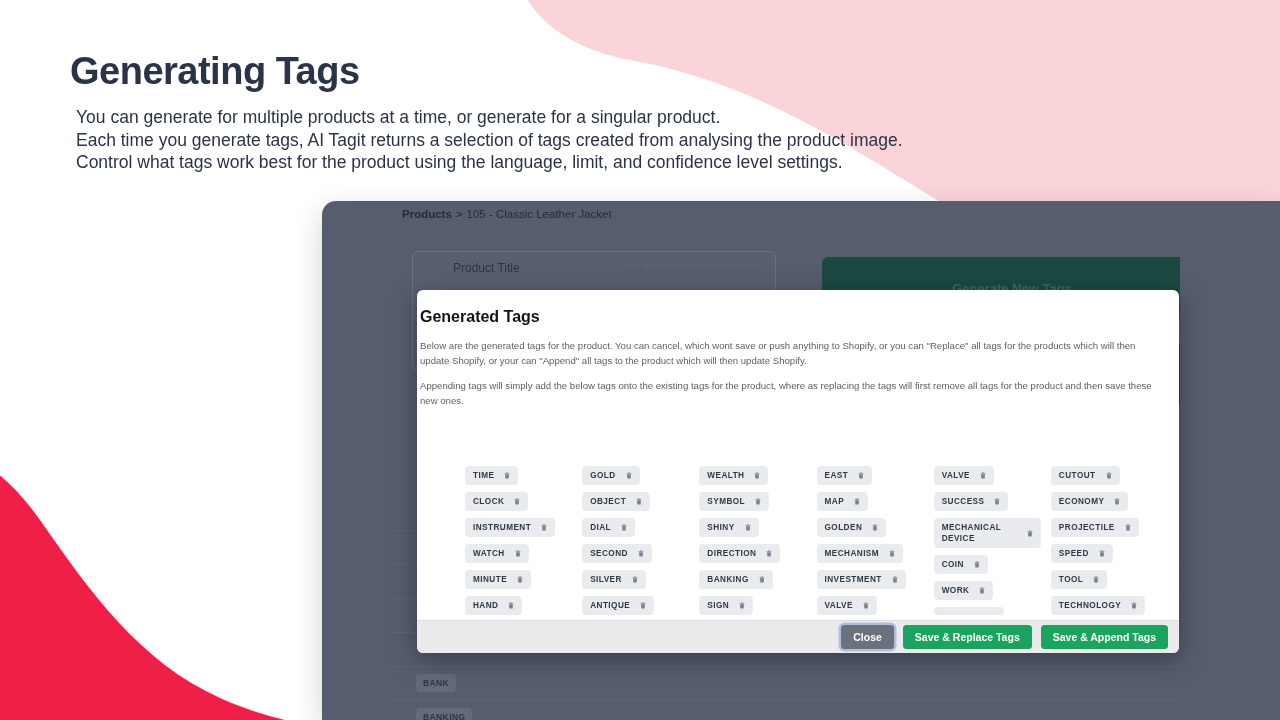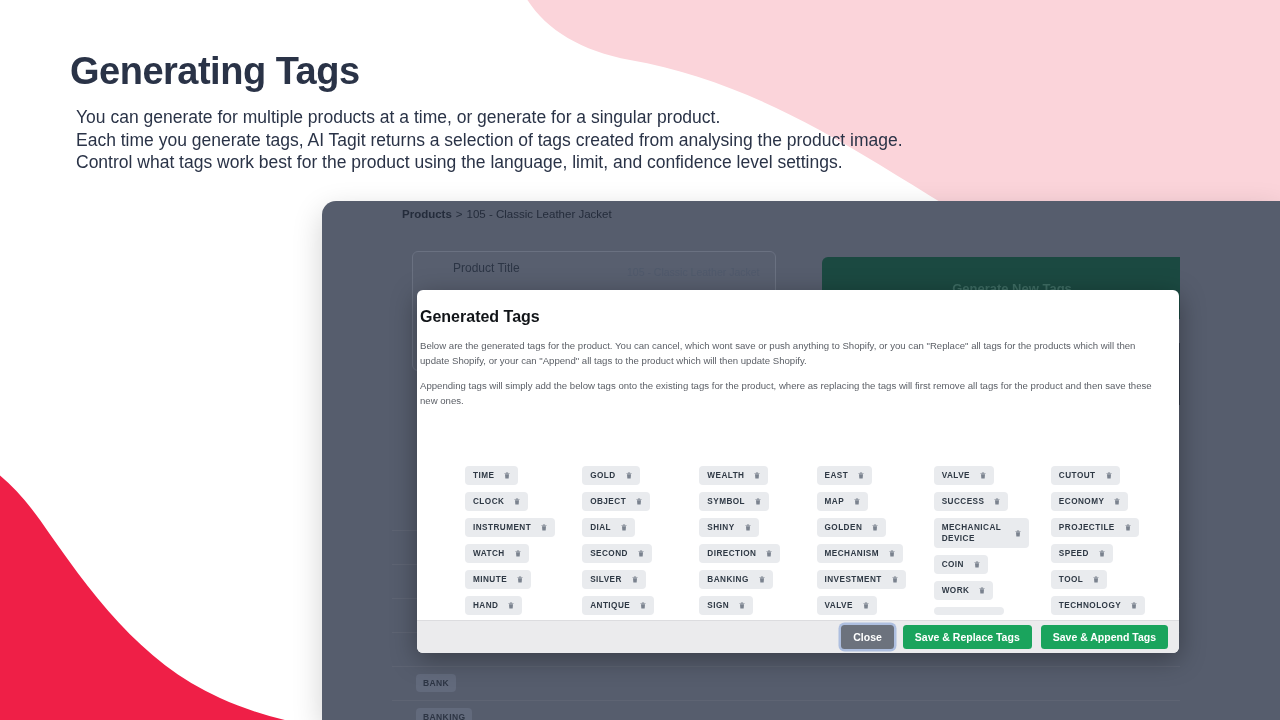--- a/index.html
+++ b/index.html
@@ -134,21 +134,21 @@
     padding: 4px 7px 4px 8px;
     align-self: flex-start;
     max-width: 113px;
   }
   .tag-chip .tag-text {
     font-size: 8.2px; font-weight: bold; letter-spacing: 0.45px;
     color: #2f3945; white-space: normal; line-height: 11px;
   }
   .tag-chip .tag-trash { margin-left: 9px; display: flex; align-items: center; flex: none; }
   .tag-chip .tag-trash svg { width: 8px; height: 9px; fill: #7a828e; }
-  .tag-chip.wide { width: 95px; }
+  .tag-chip.wide { width: 107px; }
 
   
   #modal-footer {
     height: 33px; background: #ebebed;
     border-top: 1px solid #dcdcdf;
     display: flex; align-items: center; justify-content: flex-end;
     gap: 9px; padding-right: 11px;
     flex: none;
   }
   .btn {

